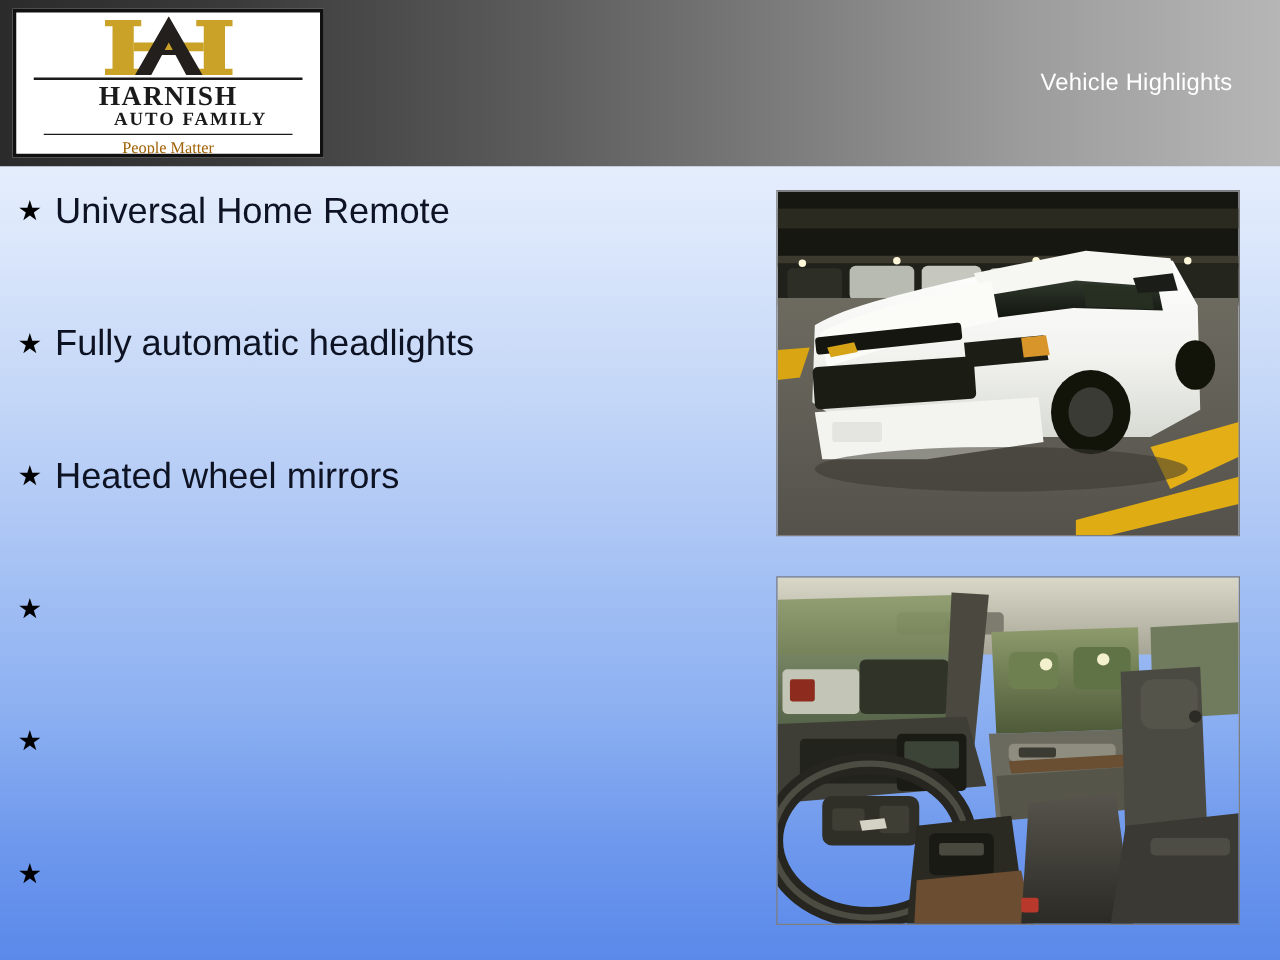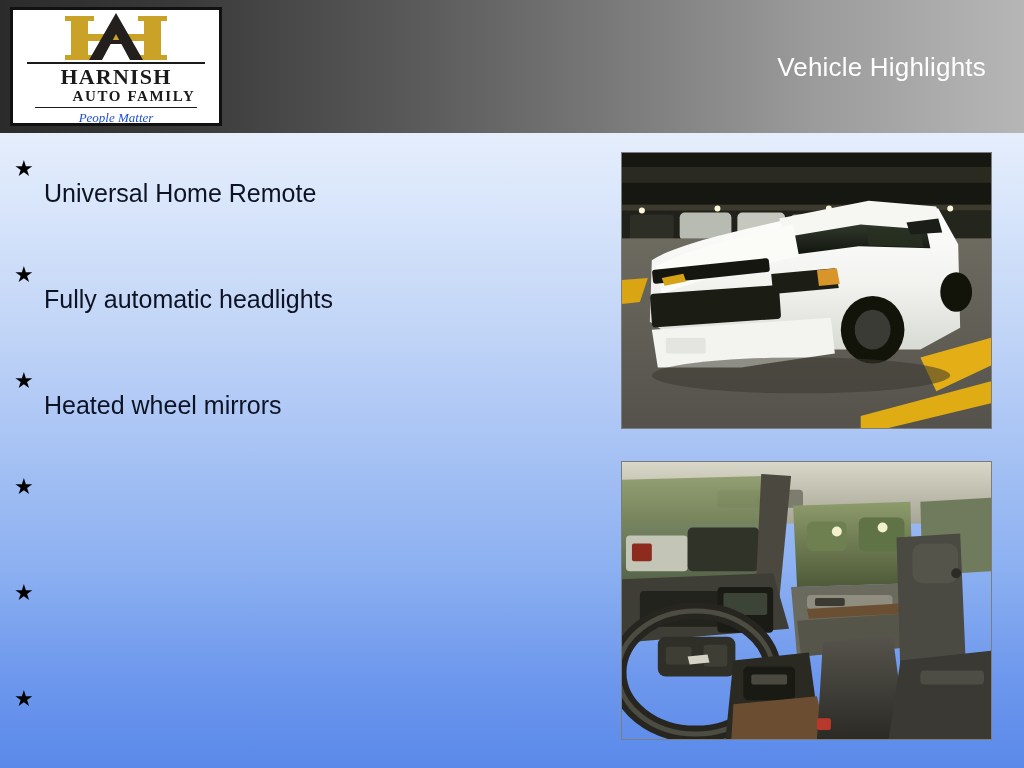--- a/index.html
+++ b/index.html
@@ -34,33 +34,33 @@
     position: absolute;
     left: 0; top: 0;
     width: 1024px;
     height: 133px;
     background: linear-gradient(to right, #2b2b2b 0%, #3a3a3a 18%, #5c5c5c 42%, #7d7d7d 62%, #9c9c9c 80%, #b6b6b6 100%);
   }
   .header-title {
     position: absolute;
     right: 38px;
     top: 50px;
-    font-size: 26px;
+    font-size: 19px;
     line-height: 34px;
     color: #ffffff;
     letter-spacing: 0.2px;
     white-space: nowrap;
   }
 
   
   .logo-box {
     position: absolute;
     left: 10px;
     top: 7px;
-    width: 212px;
+    width: 249px;
     height: 119px;
     background: #ffffff;
     border: 3px solid #111111;
     box-sizing: border-box;
     overflow: hidden;
   }
   .logo-inner {
     position: relative;
     width: 100%;
     height: 100%;
@@ -98,23 +98,22 @@
   }
   .logo-sub {
     font-size: 15px;
     font-weight: bold;
     letter-spacing: 1.6px;
     line-height: 17px;
     padding-left: 36px;
   }
   .logo-tag {
     font-family: "Liberation Serif", serif;
-    font-style: italic;
     font-size: 13px;
-    color: #1d4ed8;
+    color: #a16207;
     line-height: 16px;
     padding-top: 2px;
   }
 
   
   .bullet-list {
     position: absolute;
     left: 0;
     top: 150px;
     width: 600px;
@@ -129,25 +128,24 @@
   }
   .bullet-star {
     flex: 0 0 auto;
     font-size: 22px;
     line-height: 38px;
     color: #000000;
     width: 30px;
   }
   .bullet-text {
     flex: 1 1 auto;
-    font-size: 25px;
+    font-size: 29px;
     line-height: 38px;
     color: #0e1324;
     white-space: nowrap;
-    margin-top: 24px;
   }
 
   
   .photo {
     position: absolute;
     left: 621px;
     width: 371px;
     border: 1px solid #7d7d7d;
     box-sizing: border-box;
     overflow: hidden;

